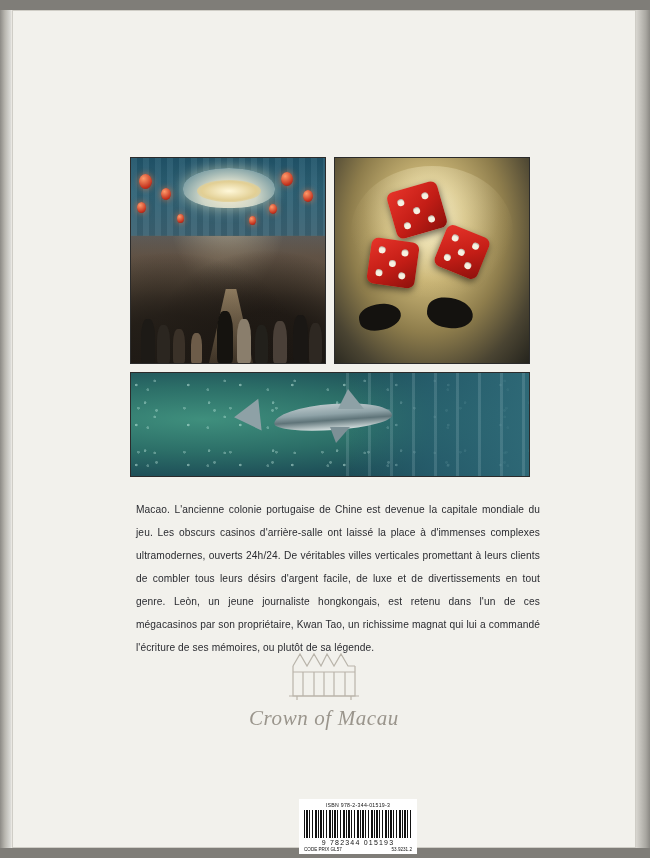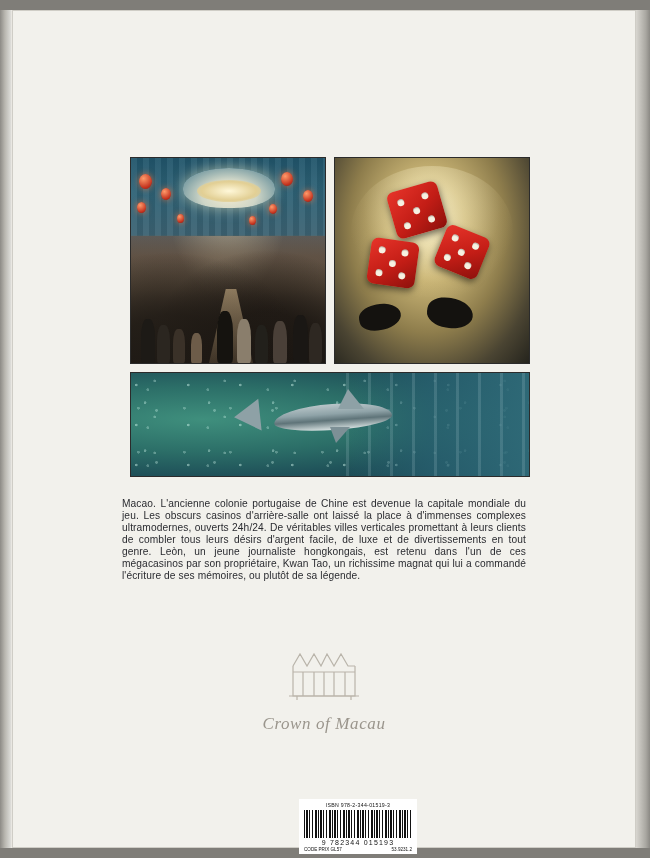--- a/index.html
+++ b/index.html
@@ -216,47 +216,46 @@
     position: absolute; left: 50%; top: 52%;
     width: 0; height: 0;
     border-left: 6px solid transparent;
     border-right: 14px solid transparent;
     border-top: 16px solid #7d9096;
   }
 
   
   .blurb {
     position: absolute;
-    left: 110px;
+    left: 124px;
     top: 488px;
     width: 404px;
     font-family: "Liberation Sans", sans-serif;
     font-size: 10.2px;
-    line-height: 12px;
+    line-height: 23px;
     color: #2a2b30;
     text-align: justify;
     letter-spacing: 0.1px;
   }
 
   
   .logo-block {
     position: absolute;
     left: 0; right: 0;
     top: 636px;
     text-align: center;
   }
   .crown-mark {
     margin: 0 auto;
     width: 74px; height: 56px;
   }
   .logo-text {
-    margin-top: 8px;
     font-family: "Liberation Serif", serif;
     font-style: italic;
-    font-size: 17px;
+    font-size: 21px;
     letter-spacing: 0.6px;
     color: #9a958c;
   }
 
   
   .barcode-wrap {
     position: absolute;
     left: 287px;
     top: 789px;
     width: 118px;

